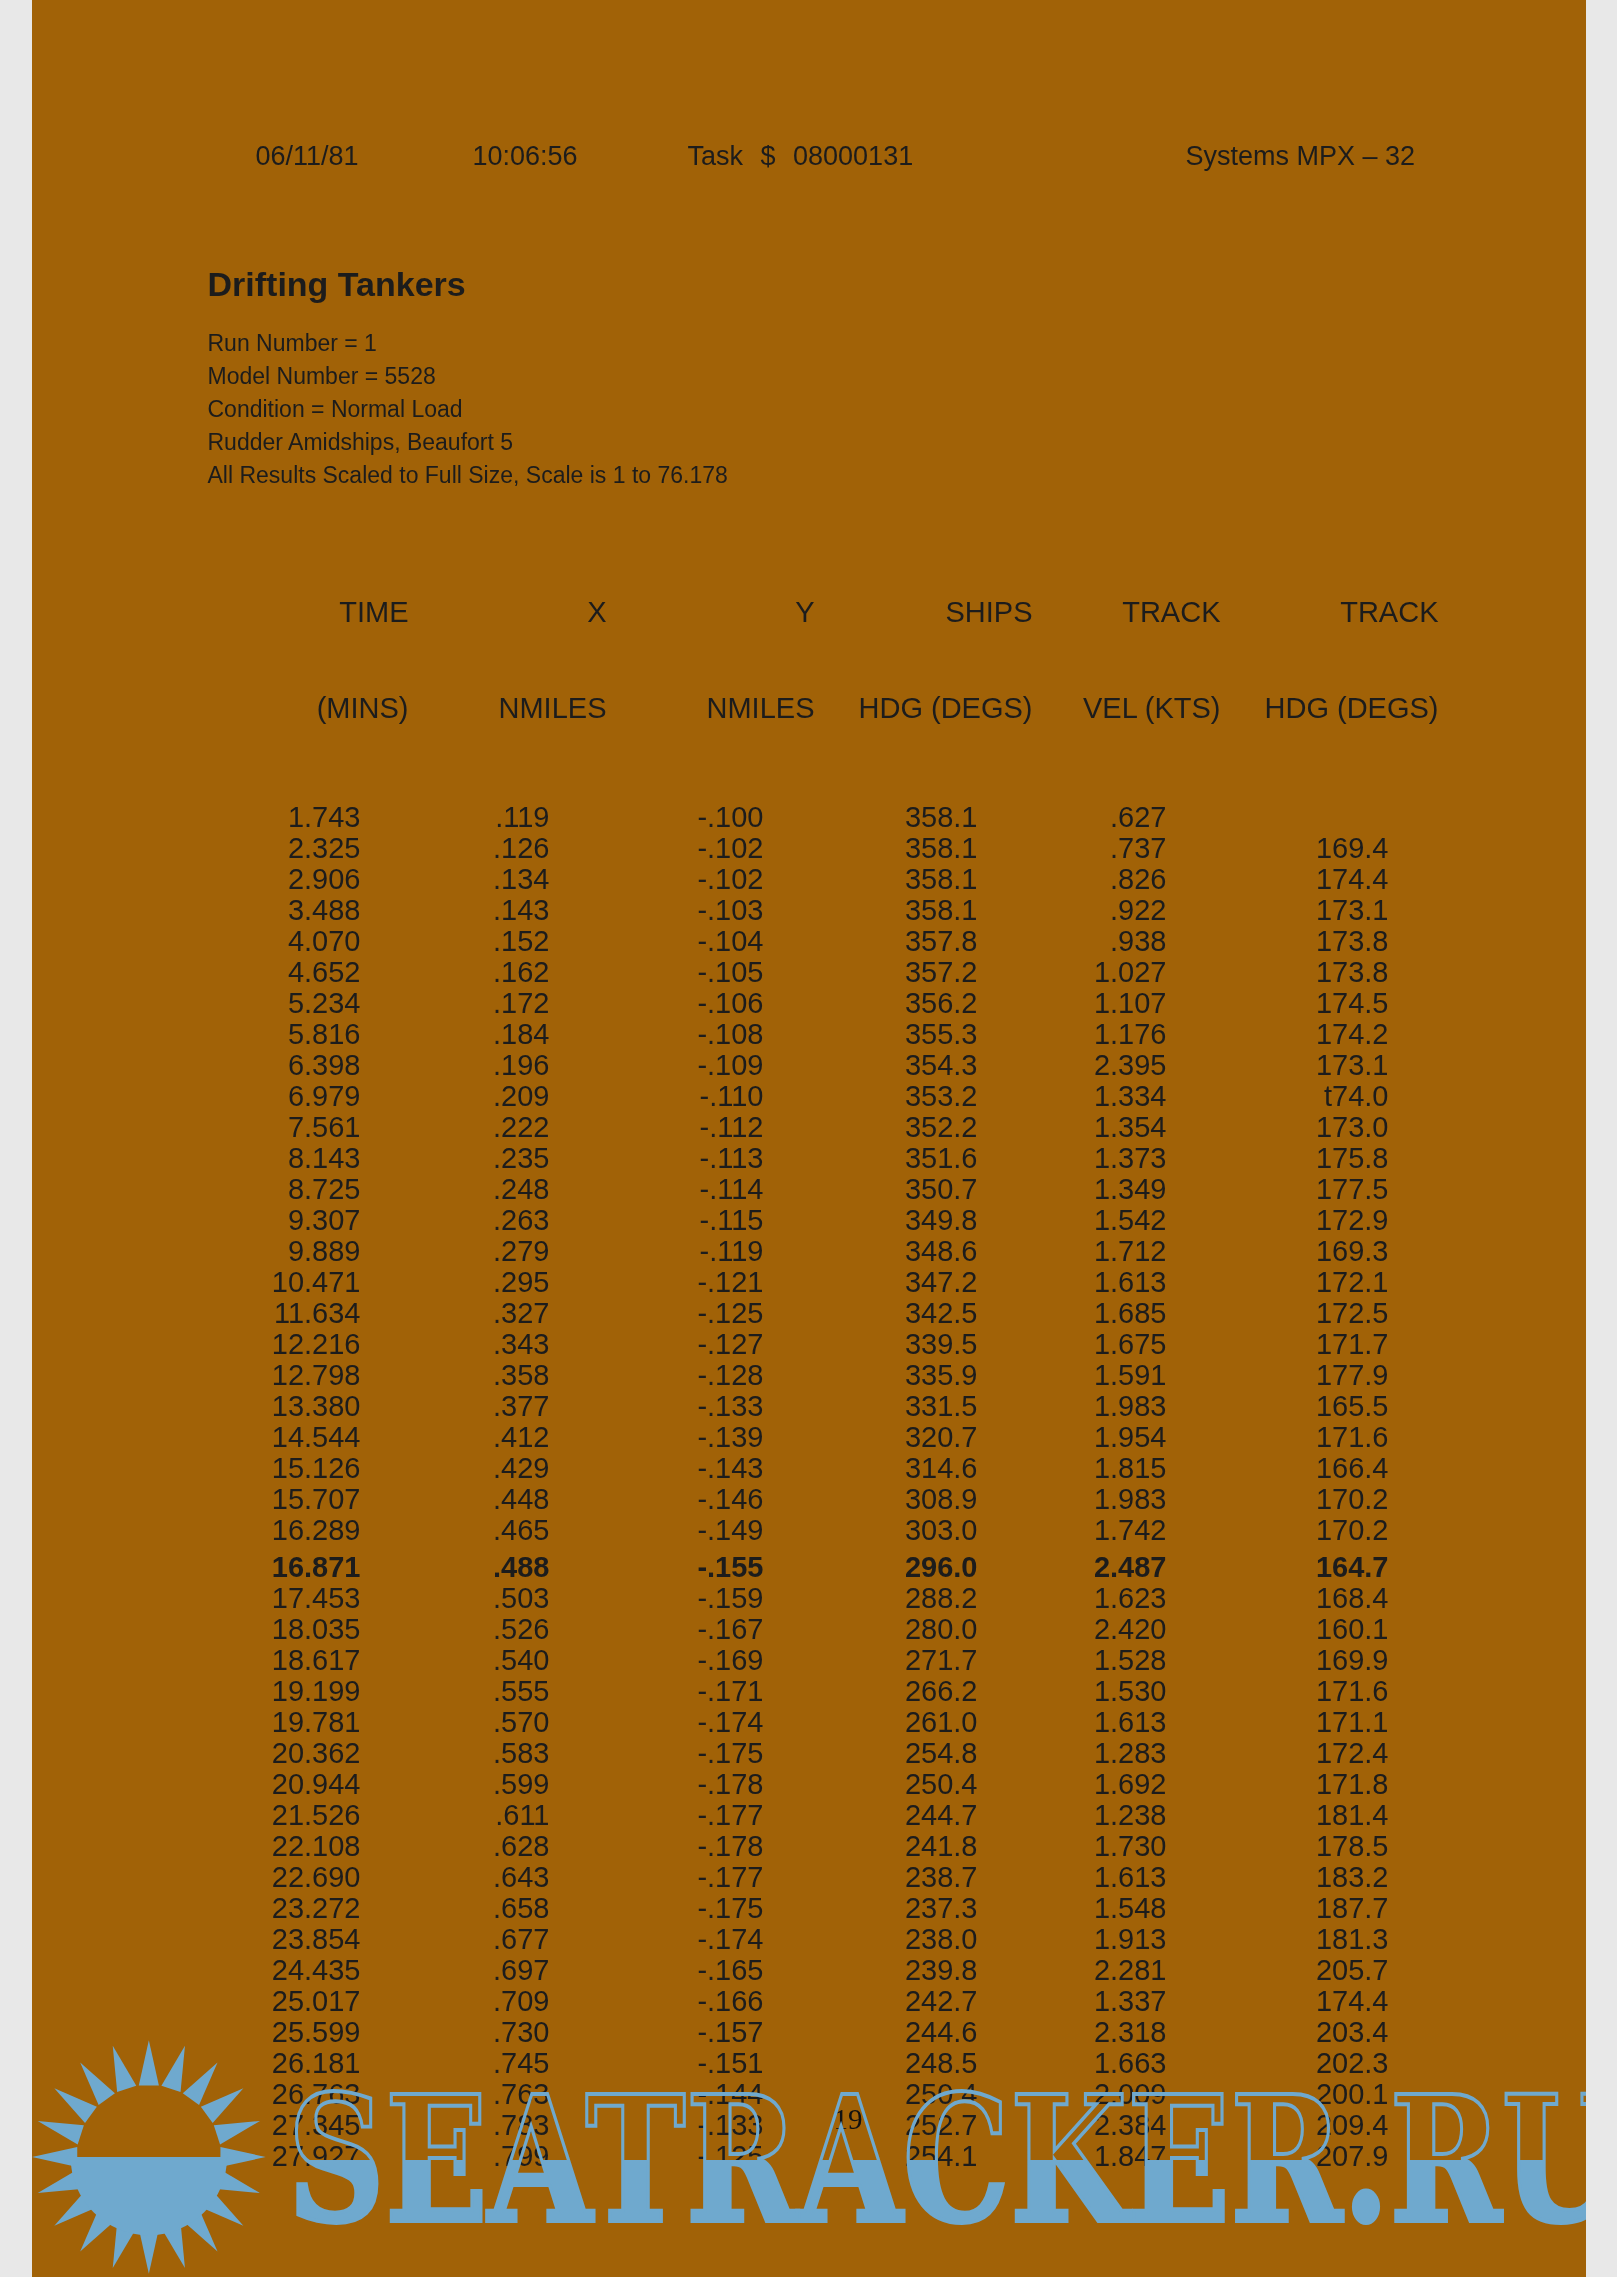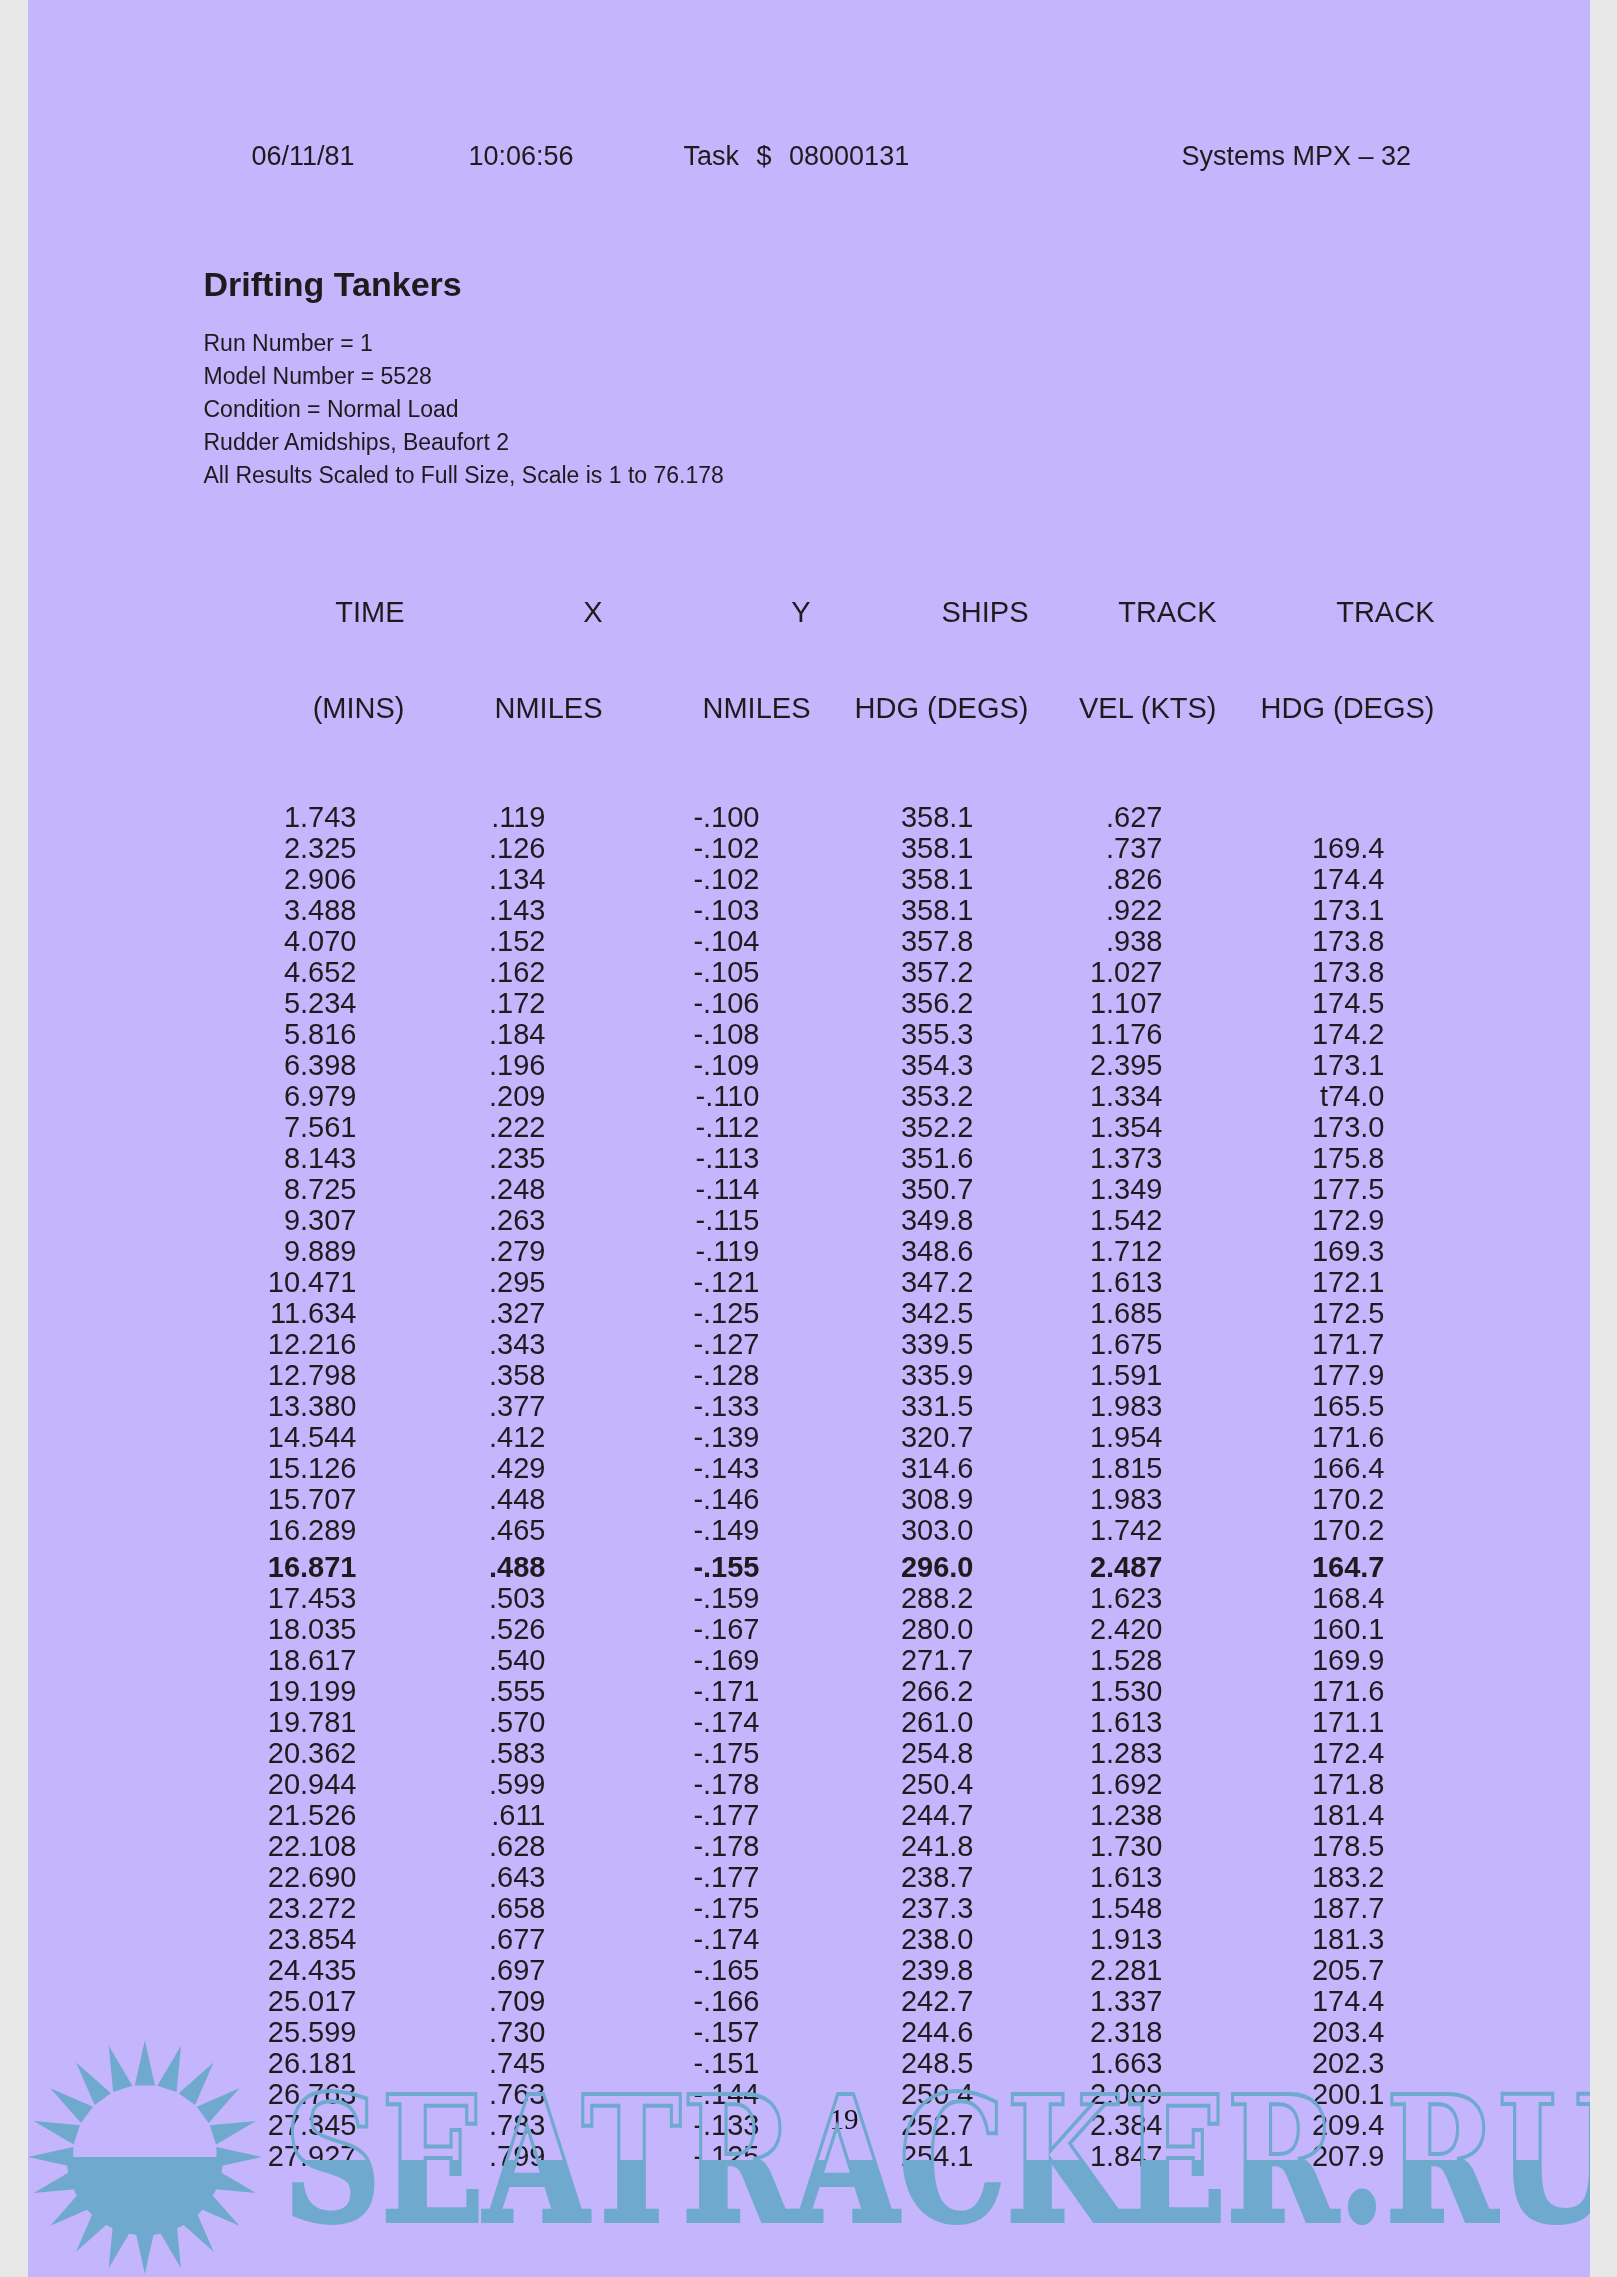--- a/index.html
+++ b/index.html
@@ -1,24 +1,23 @@
 <!DOCTYPE html>
 <html><head>
 <meta charset="utf-8">
 <style>
   html,body { margin:0; padding:0; background:#e8e8e8; }
   .page {
     position:relative;
     width:1554px; height:2277px;
-    background:#c4b5fd;
+    background:#a16207;
     overflow:hidden;
     font-family:"Liberation Sans", sans-serif;
     color:#1c1c1c;
     margin:0 auto;
-    padding-left:8px;
   }
   
   .meta { position:absolute; top:141px; left:0; width:100%; font-size:27px; }
   .meta span { position:absolute; white-space:nowrap; }
   .meta .m-date   { left:224px; }
   .meta .m-time   { left:441px; }
   .meta .m-task   { left:656px; word-spacing:10px; }
   .meta .m-system { left:1154px; }
 
   .doc-title {
@@ -70,21 +69,21 @@
     <span class="m-task">Task $ 08000131</span>
     <span class="m-system">Systems MPX – 32</span>
   </div>
 
   <div class="doc-title">Drifting Tankers</div>
 
   <div class="run-info">
     <div>Run Number = 1</div>
     <div>Model Number = 5528</div>
     <div>Condition = Normal Load</div>
-    <div>Rudder Amidships, Beaufort 2</div>
+    <div>Rudder Amidships, Beaufort 5</div>
     <div>All Results Scaled to Full Size, Scale is 1 to 76.178</div>
   </div>
 
   <div class="dtable">
     <div class="hrow">
       <div class="hcell">
         <div>TIME</div>
         <div>(MINS)</div>
       </div>
       <div class="hcell">

